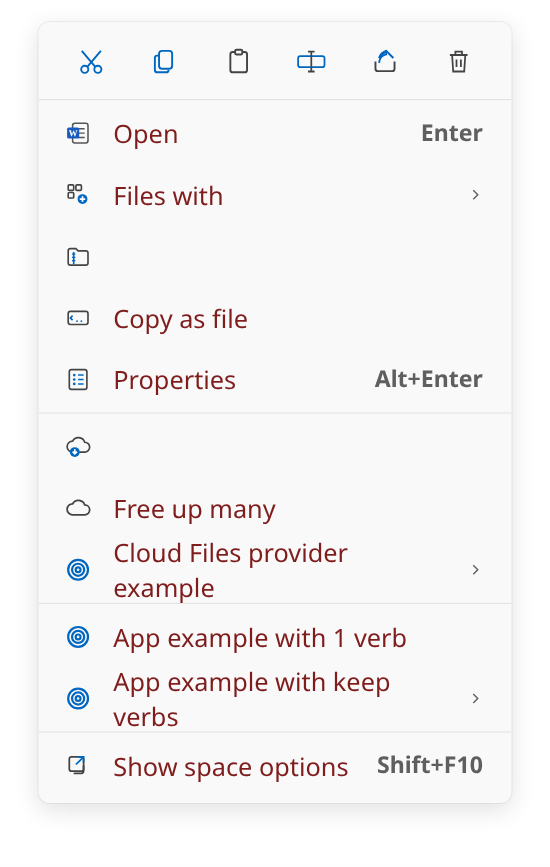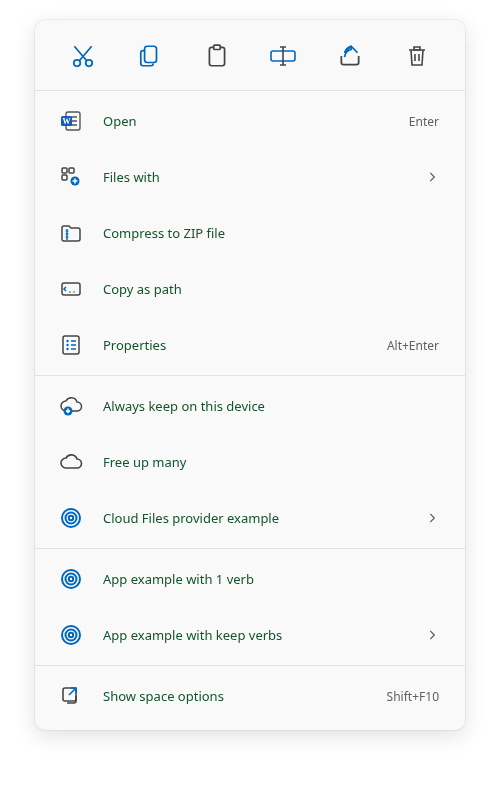--- a/index.html
+++ b/index.html
@@ -52,26 +52,27 @@
   .item .icon-slot {
     width: 28px;
     height: 28px;
     display: flex;
     align-items: center;
     justify-content: center;
     flex-shrink: 0;
   }
   .item .label {
     flex: 1;
-    font-size: 13px;
-    color: #14532d;
+    font-size: 23px;
+    color: #7f1d1d;
   }
   .item .accel {
-    font-size: 12px;
+    font-size: 21px;
     color: #5f5f5f;
+    font-weight: bold;
   }
   .item .chevron {
     color: #5f5f5f;
   }
   svg { display: block; }
 </style>
 </head>
 <body>
 
 <div class="menu">
@@ -154,33 +155,32 @@
   </div>
 
   <div class="item">
     <div class="icon-slot">
       <svg width="24" height="24" viewBox="0 0 24 24" fill="none" stroke="#444" stroke-width="1.5">
         <path d="M3 7 A2 2 0 0 1 5 5 H10 L12 7 H19 A2 2 0 0 1 21 9 V18 A2 2 0 0 1 19 20 H5 A2 2 0 0 1 3 18 Z"></path>
         <path d="M8 8 V19" stroke="#0067c0"></path>
         <path d="M6.5 10 H9.5 M6.5 13 H9.5 M6.5 16 H9.5" stroke="#0067c0" stroke-width="1.2"></path>
       </svg>
     </div>
-    <span class="label">Compress to ZIP file</span>
   </div>
 
   <div class="item">
     <div class="icon-slot">
       <svg width="24" height="24" viewBox="0 0 24 24" fill="none" stroke="#444" stroke-width="1.5">
         <rect x="3" y="6" width="18" height="12" rx="2"></rect>
         <path d="M7 10 L5 12 L7 14" stroke="#0067c0"></path>
         <circle cx="11" cy="15" r="0.8" fill="#0067c0" stroke="none"></circle>
         <circle cx="15" cy="15" r="0.8" fill="#0067c0" stroke="none"></circle>
       </svg>
     </div>
-    <span class="label">Copy as path</span>
+    <span class="label">Copy as file</span>
   </div>
 
   <div class="item">
     <div class="icon-slot">
       <svg width="24" height="24" viewBox="0 0 24 24" fill="none" stroke="#444" stroke-width="1.5">
         <rect x="4" y="3" width="16" height="18" rx="2"></rect>
         <circle cx="8.5" cy="8" r="1.2" fill="#0067c0" stroke="none"></circle>
         <circle cx="8.5" cy="12" r="1.2" fill="#0067c0" stroke="none"></circle>
         <circle cx="8.5" cy="16" r="1.2" fill="#0067c0" stroke="none"></circle>
         <path d="M12 8 H17 M12 12 H17 M12 16 H17" stroke="#0067c0" stroke-width="1.4"></path>
@@ -193,21 +193,20 @@
   <div class="separator"></div>
 
   <div class="item">
     <div class="icon-slot">
       <svg width="26" height="22" viewBox="0 0 26 22" fill="none" stroke="#444" stroke-width="1.5">
         <path d="M8 16 A5 5 0 0 1 8 6 A6 6 0 0 1 19 7 A4.5 4.5 0 0 1 19 16 H14"></path>
         <circle cx="10" cy="16" r="4.5" fill="#0067c0" stroke="none"></circle>
         <path d="M10 13.5 V17.2 M8 15.5 L10 17.5 L12 15.5" stroke="#fff" stroke-width="1.5" fill="none"></path>
       </svg>
     </div>
-    <span class="label">Always keep on this device</span>
   </div>
 
   <div class="item">
     <div class="icon-slot">
       <svg width="26" height="20" viewBox="0 0 26 20" fill="none" stroke="#444" stroke-width="1.6">
         <path d="M8 16 A5 5 0 0 1 8 6 A6 6 0 0 1 19 7 A4.5 4.5 0 0 1 19 16 Z"></path>
       </svg>
     </div>
     <span class="label">Free up many</span>
   </div>

